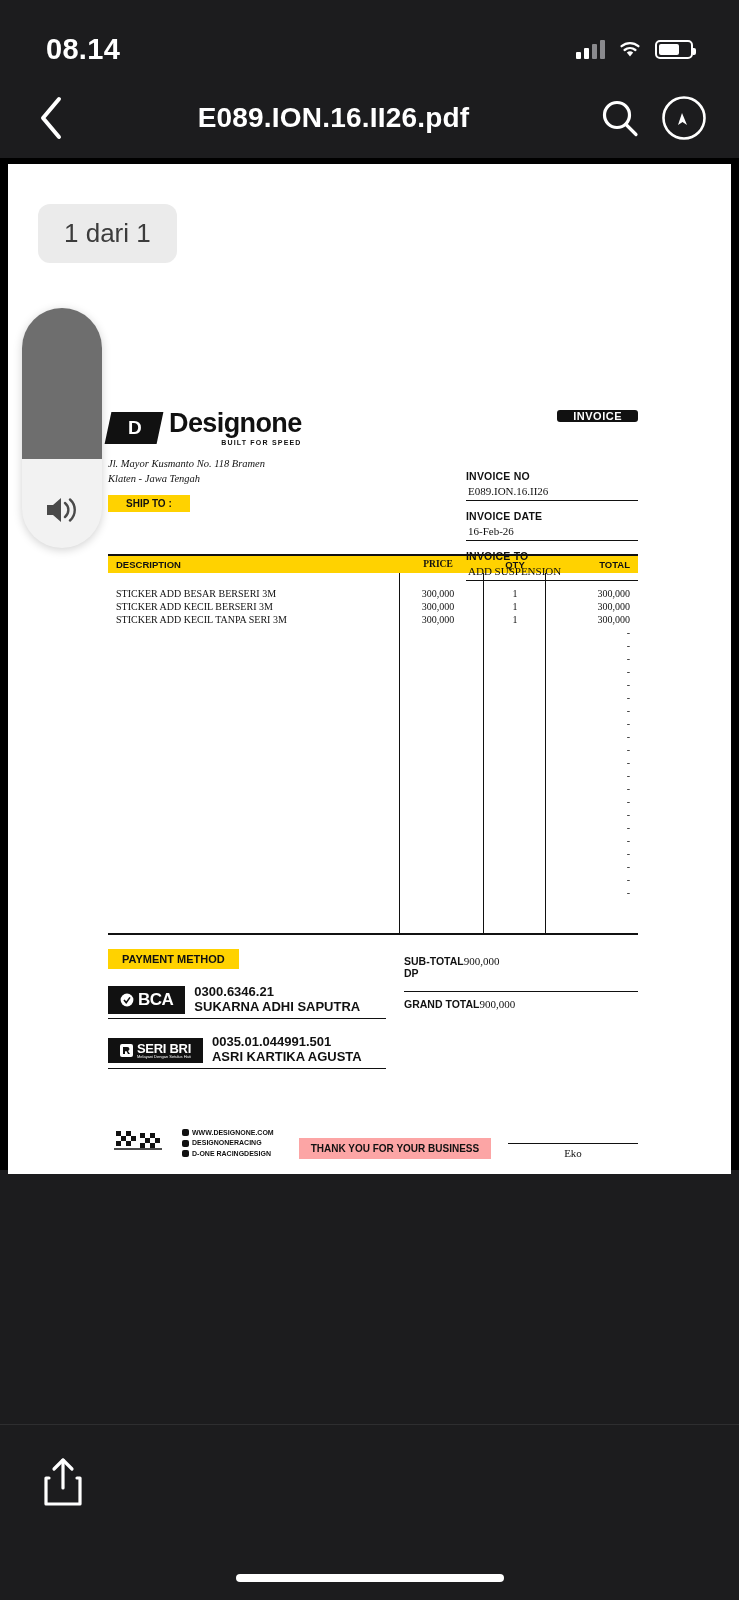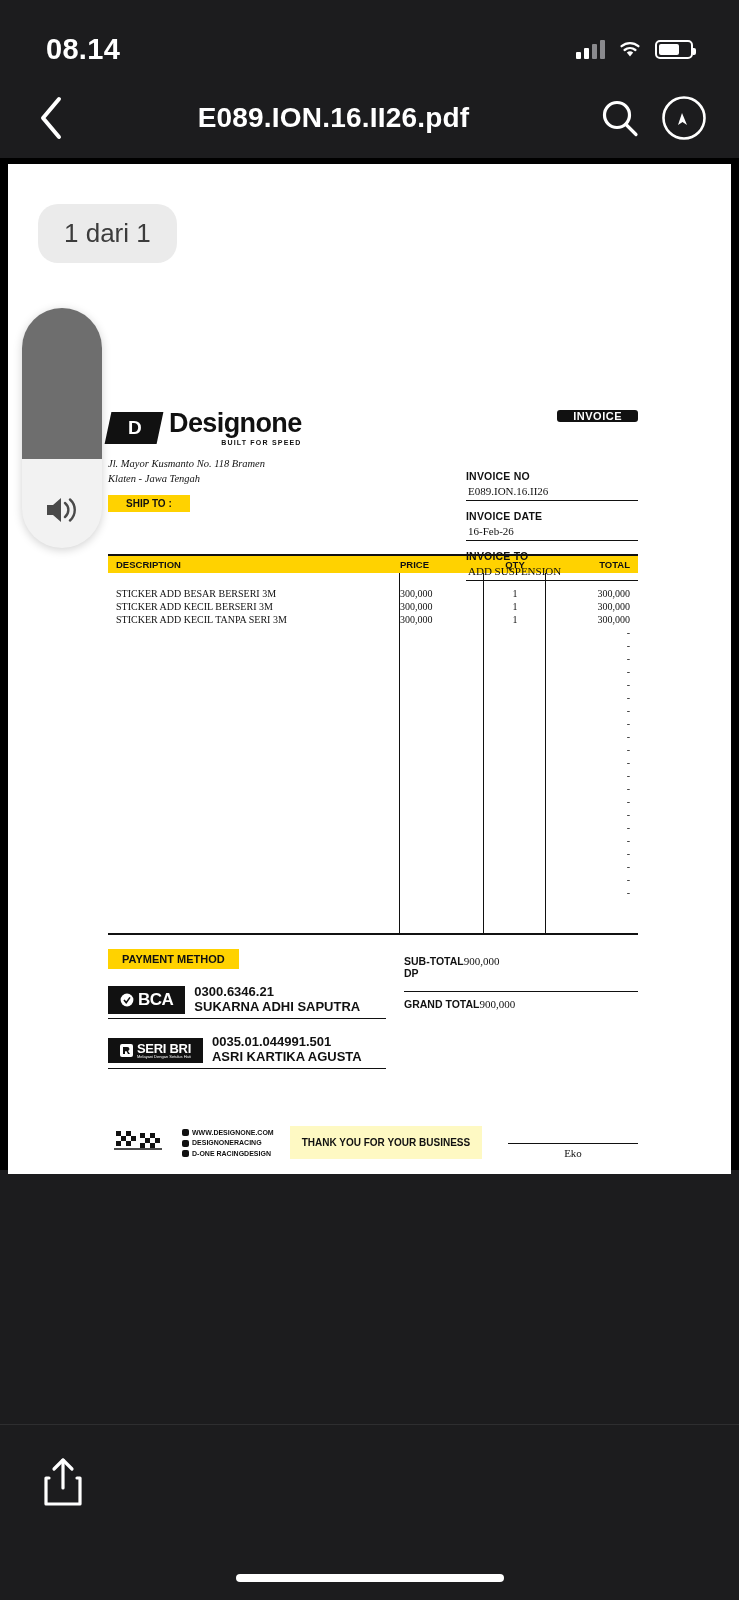--- a/index.html
+++ b/index.html
@@ -98,21 +98,21 @@
   }
 
   .page-badge {
     position: absolute;
     left: 30px; top: 40px;
     background: #ebebeb;
     color: #3c3c3c;
     font-size: 26px;
     font-weight: 500;
     padding: 14px 26px;
-    border-radius: 20px;
+    border-radius: 12px;
   }
 
   
   .volume-hud {
     position: absolute;
     left: 14px; top: 144px;
     width: 80px; height: 240px;
     background: #f2f2f2;
     border-radius: 40px;
     overflow: hidden;
@@ -197,21 +197,21 @@
   
   .tbl { margin-top: 42px; border-top: 2px solid #111; }
   .tbl-head {
     display: flex;
     background: #FFD200;
     font-family: "Liberation Sans", sans-serif;
     font-size: 9.5px; font-weight: 700;
     padding: 3px 0;
   }
   .c-desc { flex: 1; padding-left: 8px; }
-  .c-price { width: 84px; text-align: left; padding-right: 8px; }
+  .c-price { width: 84px; text-align: center; padding-right: 8px; font-family: Liberation Serif, serif; }
   .c-qty { width: 62px; text-align: center; }
   .c-total { width: 92px; text-align: right; padding-right: 8px; }
 
   .tbl-body {
     position: relative;
     border-bottom: 2px solid #111;
     padding-top: 14px;
     min-height: 362px;
   }
   .tbl-body .vline {
@@ -278,25 +278,25 @@
   .flag {
     width: 60px; height: 34px;
     display: flex; align-items: center; justify-content: center;
   }
   .socials { font-size: 7px; line-height: 1.5; font-family: "Liberation Sans", sans-serif; font-weight: 700; }
   .socials div { display: flex; align-items: center; gap: 3px; }
   .dotico {
     width: 7px; height: 7px; border-radius: 2px; background: #111; display: inline-block;
   }
   .thanks {
-    background: #fef9c3;
+    background: #fca5a5;
     font-family: "Liberation Sans", sans-serif;
     font-size: 10px; font-weight: 700;
-    padding: 11px 12px;
-    margin-left: 2px;
+    padding: 5px 12px;
+    margin-left: 11px;
   }
   .sign {
     margin-left: auto;
     width: 130px;
     text-align: center;
     border-top: 1px solid #111;
     padding-top: 3px;
     font-size: 11px;
   }
 

